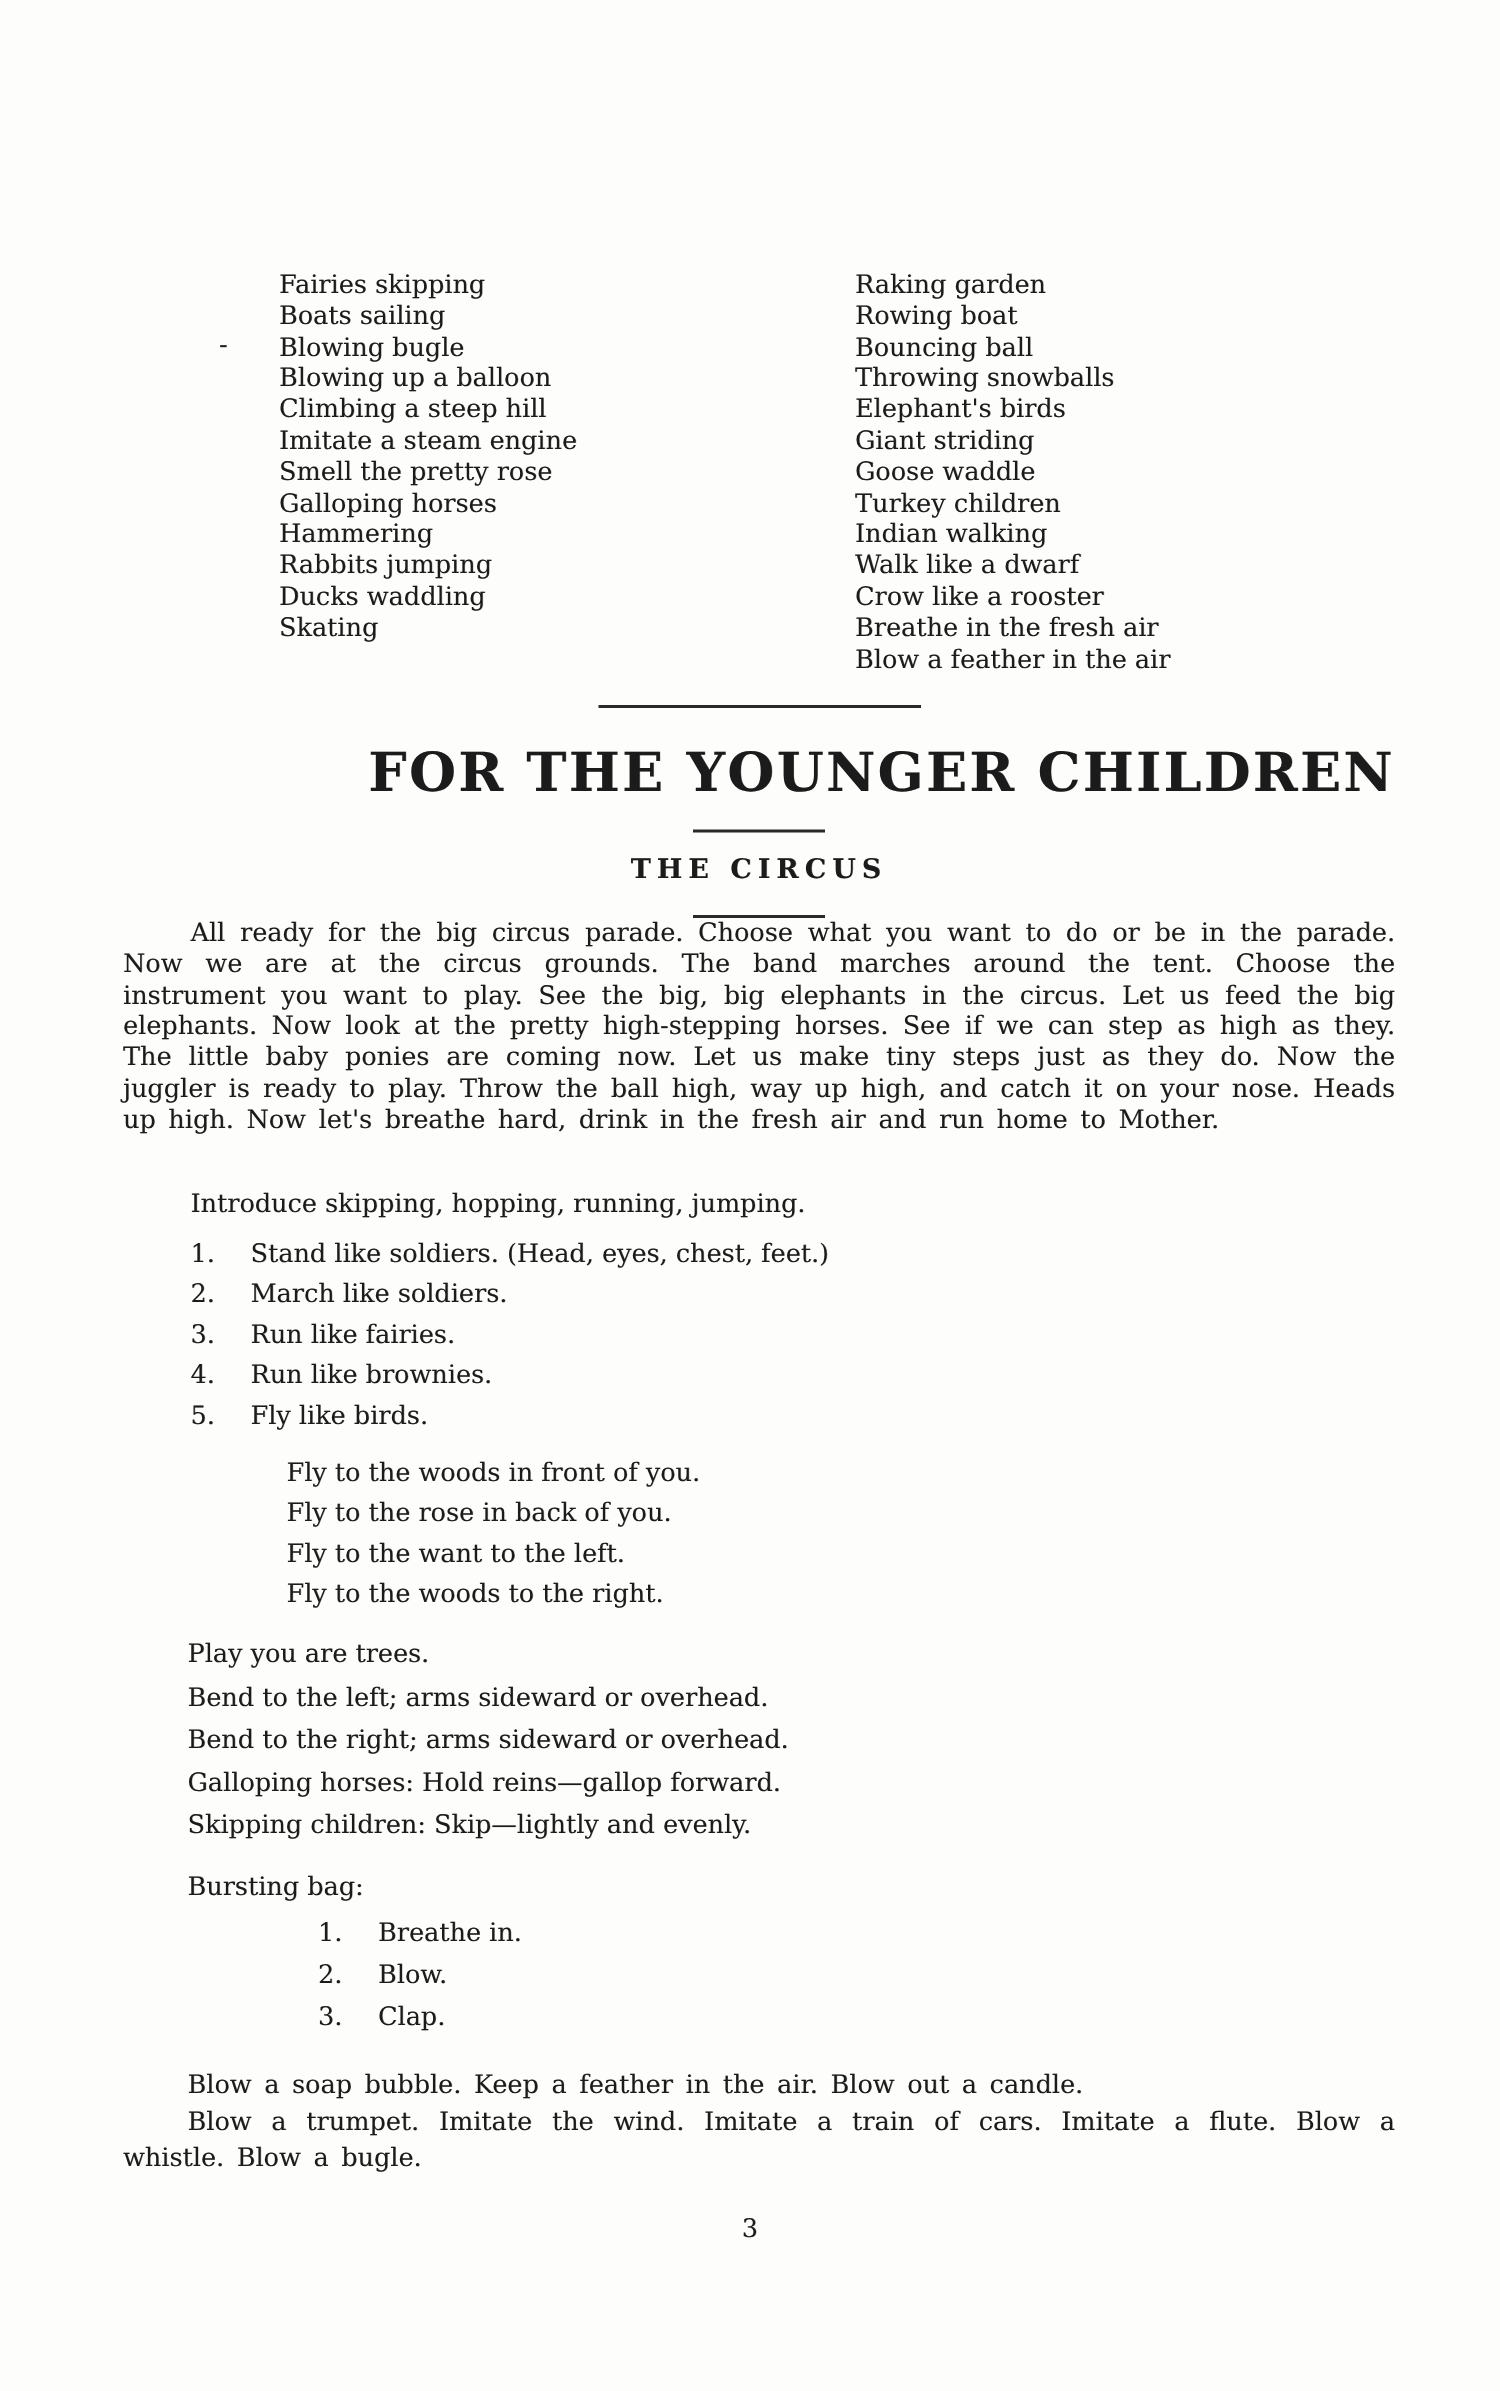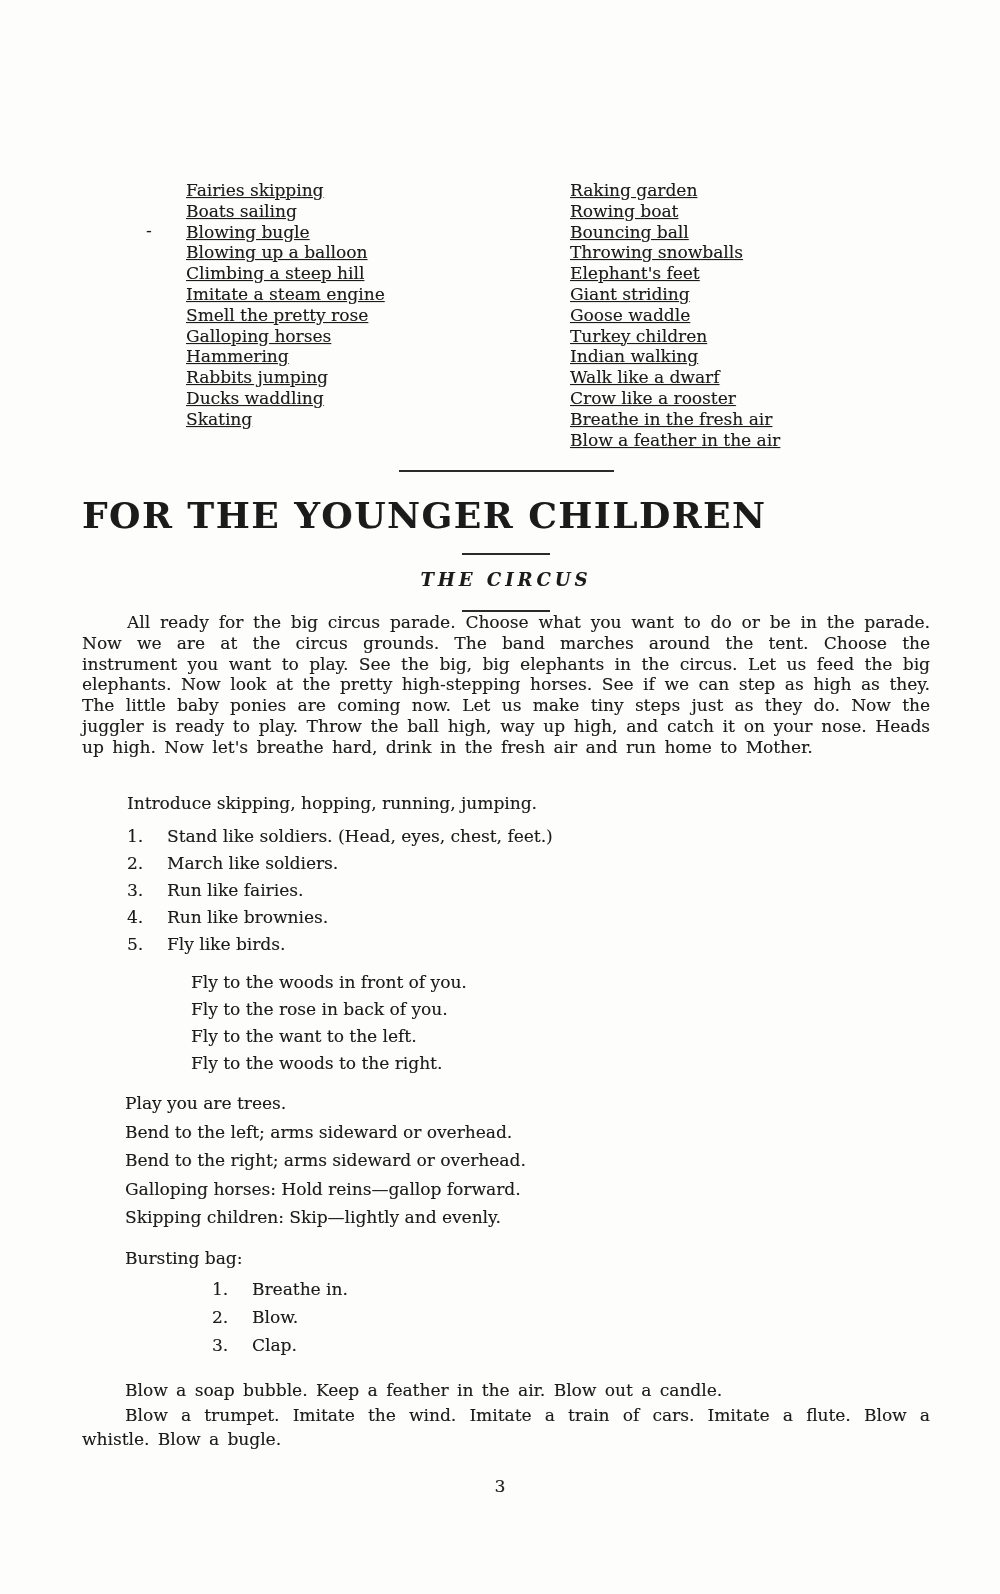--- a/index.html
+++ b/index.html
@@ -15,53 +15,52 @@
     font-size: 17px;
     padding: 0 70px 0 82px;
     overflow: hidden;
     text-shadow: 0.3px 0.3px 0 rgba(20,20,20,0.35);
   }
 
   
   .top-lists { display: flex; padding-top: 180px; }
   .col-left  { width: 488px; padding-left: 104px; }
   .col-right { flex: 1; }
-  .list-line { line-height: 20.8px; white-space: nowrap; text-decoration: underline; }
+  .list-line { line-height: 20.8px; white-space: nowrap; }
 
   .margin-mark { position: absolute; left: 146px; top: 220px; }
 
   
   .rule-wide {
     width: 215px; height: 0;
     border: none; border-top: 2px solid #2a2a2a;
     margin: 20px auto 0 auto;
   }
   .rule-small {
     width: 88px; height: 0;
     border: none; border-top: 2px solid #2a2a2a;
     margin: 0 auto;
   }
   .rule-small.above-sub { margin-top: 17px; }
   .rule-small.below-sub { margin-top: 20px; }
 
   h1.main-heading {
     margin-top: 22px;
-    text-align: left;
+    text-align: right;
     font-size: 36px;
     font-weight: bold;
     letter-spacing: 1.5px;
     white-space: nowrap;
   }
   h2.sub-heading {
     margin-top: 14px;
     text-align: center;
     font-size: 18px;
     font-weight: bold;
     letter-spacing: 4px;
-    font-style: italic;
   }
 
   .intro-para {
     text-align: justify;
     text-indent: 45px;
     line-height: 20.7px;
     word-spacing: 3px;
   }
 
   .introduce-line { margin-top: 36px; margin-left: 45px; line-height: 21px; }
@@ -120,21 +119,21 @@
       <div class="list-line">Hammering</div>
       <div class="list-line">Rabbits jumping</div>
       <div class="list-line">Ducks waddling</div>
       <div class="list-line">Skating</div>
     </div>
     <div class="col-right">
       <div class="list-line">Raking garden</div>
       <div class="list-line">Rowing boat</div>
       <div class="list-line">Bouncing ball</div>
       <div class="list-line">Throwing snowballs</div>
-      <div class="list-line">Elephant's feet</div>
+      <div class="list-line">Elephant's birds</div>
       <div class="list-line">Giant striding</div>
       <div class="list-line">Goose waddle</div>
       <div class="list-line">Turkey children</div>
       <div class="list-line">Indian walking</div>
       <div class="list-line">Walk like a dwarf</div>
       <div class="list-line">Crow like a rooster</div>
       <div class="list-line">Breathe in the fresh air</div>
       <div class="list-line">Blow a feather in the air</div>
     </div>
   </div>

